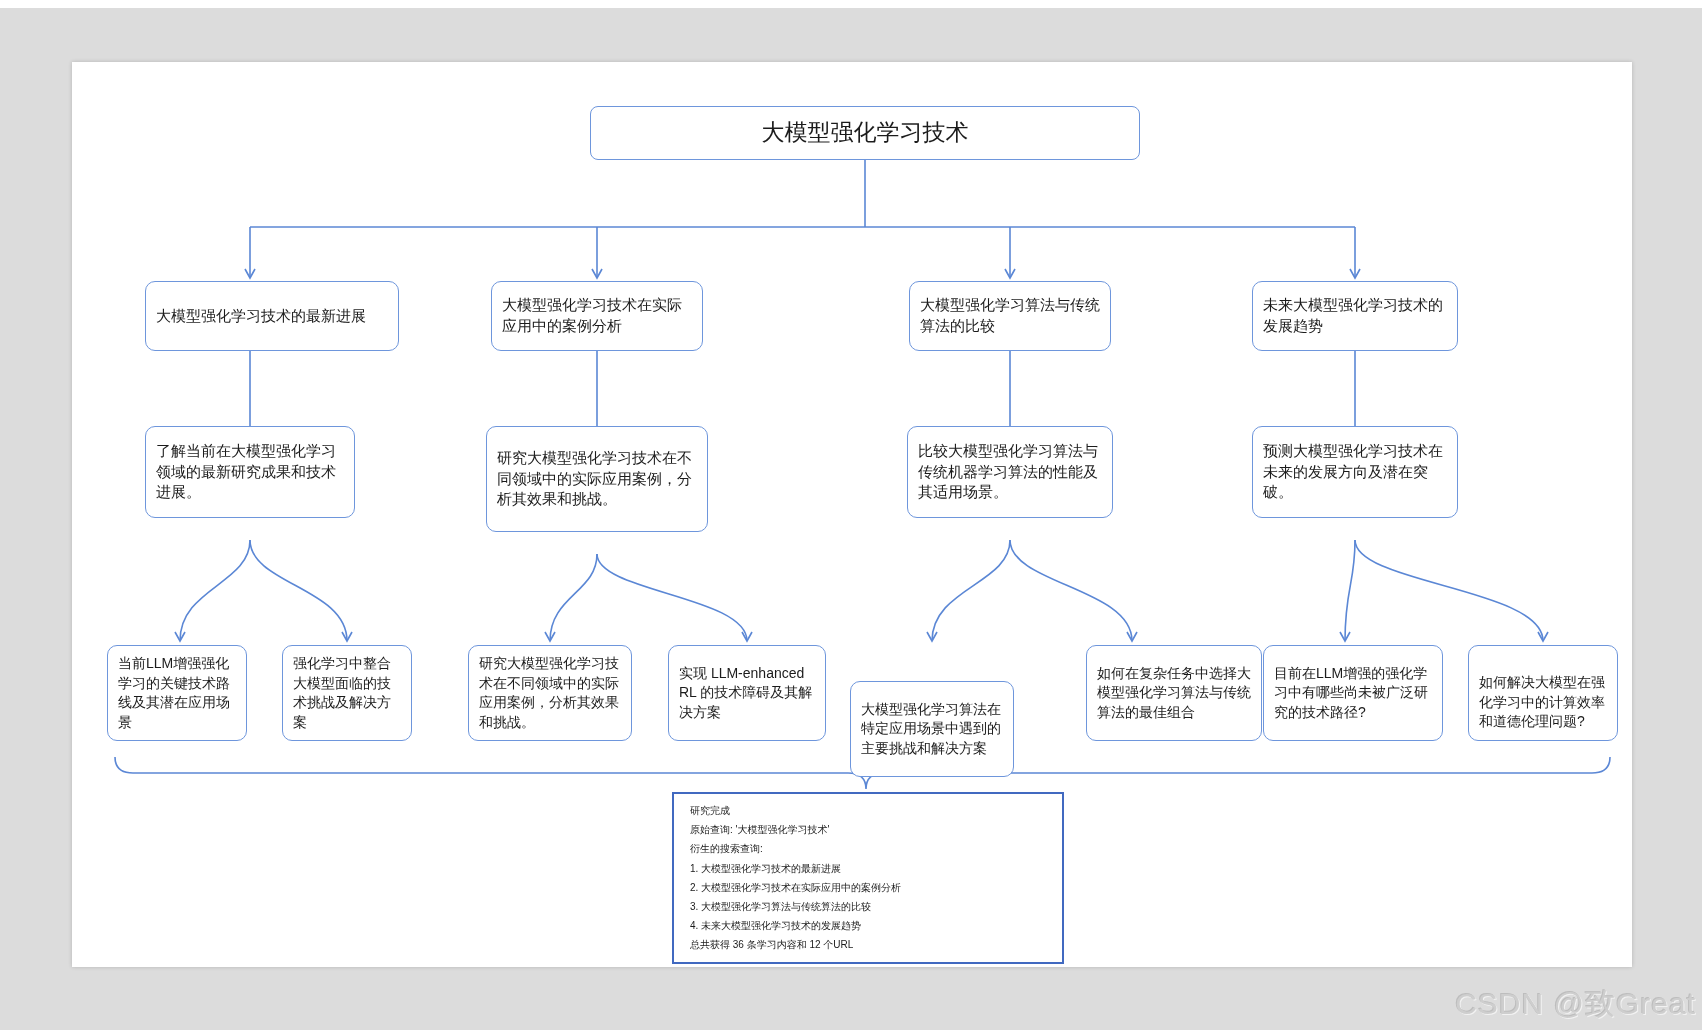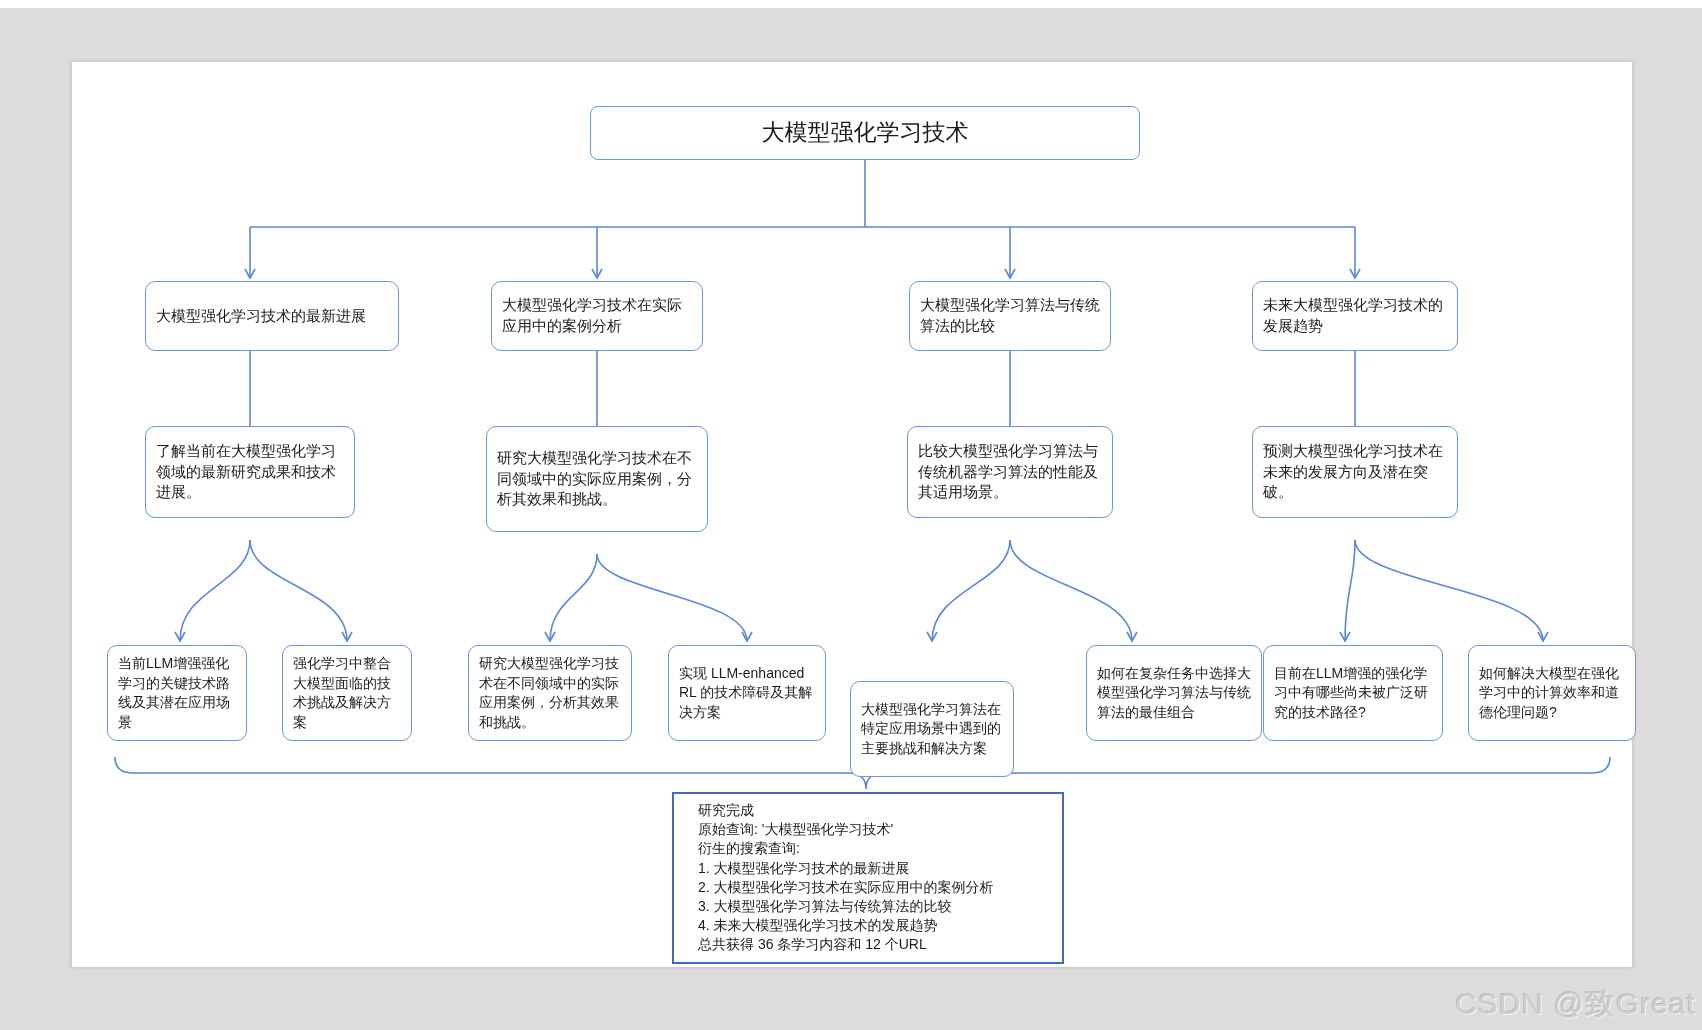--- a/index.html
+++ b/index.html
@@ -36,25 +36,25 @@
   #c3{left:907px;width:206px;height:92px;}
   #c4{left:1252px;width:206px;height:92px;}
   .lvl4{top:645px;min-height:96px;font-size:14px;line-height:1.4;}
   #d1{left:107px;width:140px;}
   #d2{left:282px;width:130px;}
   #d3{left:468px;width:164px;}
   #d4{left:668px;width:158px;}
   #d5{left:850px;width:164px;margin-top:36px;}
   #d6{left:1086px;width:176px;}
   #d7{left:1263px;width:180px;}
-  #d8{left:1468px;width:168px;}
+  #d8{left:1468px;width:150px;align-items:flex-end;}
   .summary{
     position:absolute;left:672px;top:792px;width:392px;box-sizing:border-box;
-    background:#ffffff;border:2px solid #4169c0;padding:7px 24px;
-    font-size:14px;line-height:19.2px;
+    background:#ffffff;border:2px solid #4169c0;padding:7px 16px;
+    font-size:10px;line-height:19.2px;
   }
   .summary div{white-space:nowrap;}
   .watermark{
     position:absolute;top:984px;right:6px;
     font-size:30px;letter-spacing:1px;color:#cecece;
     text-shadow:-1px -1px 0 #bdbdbd,1px 1px 0 #f2f2f2;
   }
 </style>
 </head>
 <body>

